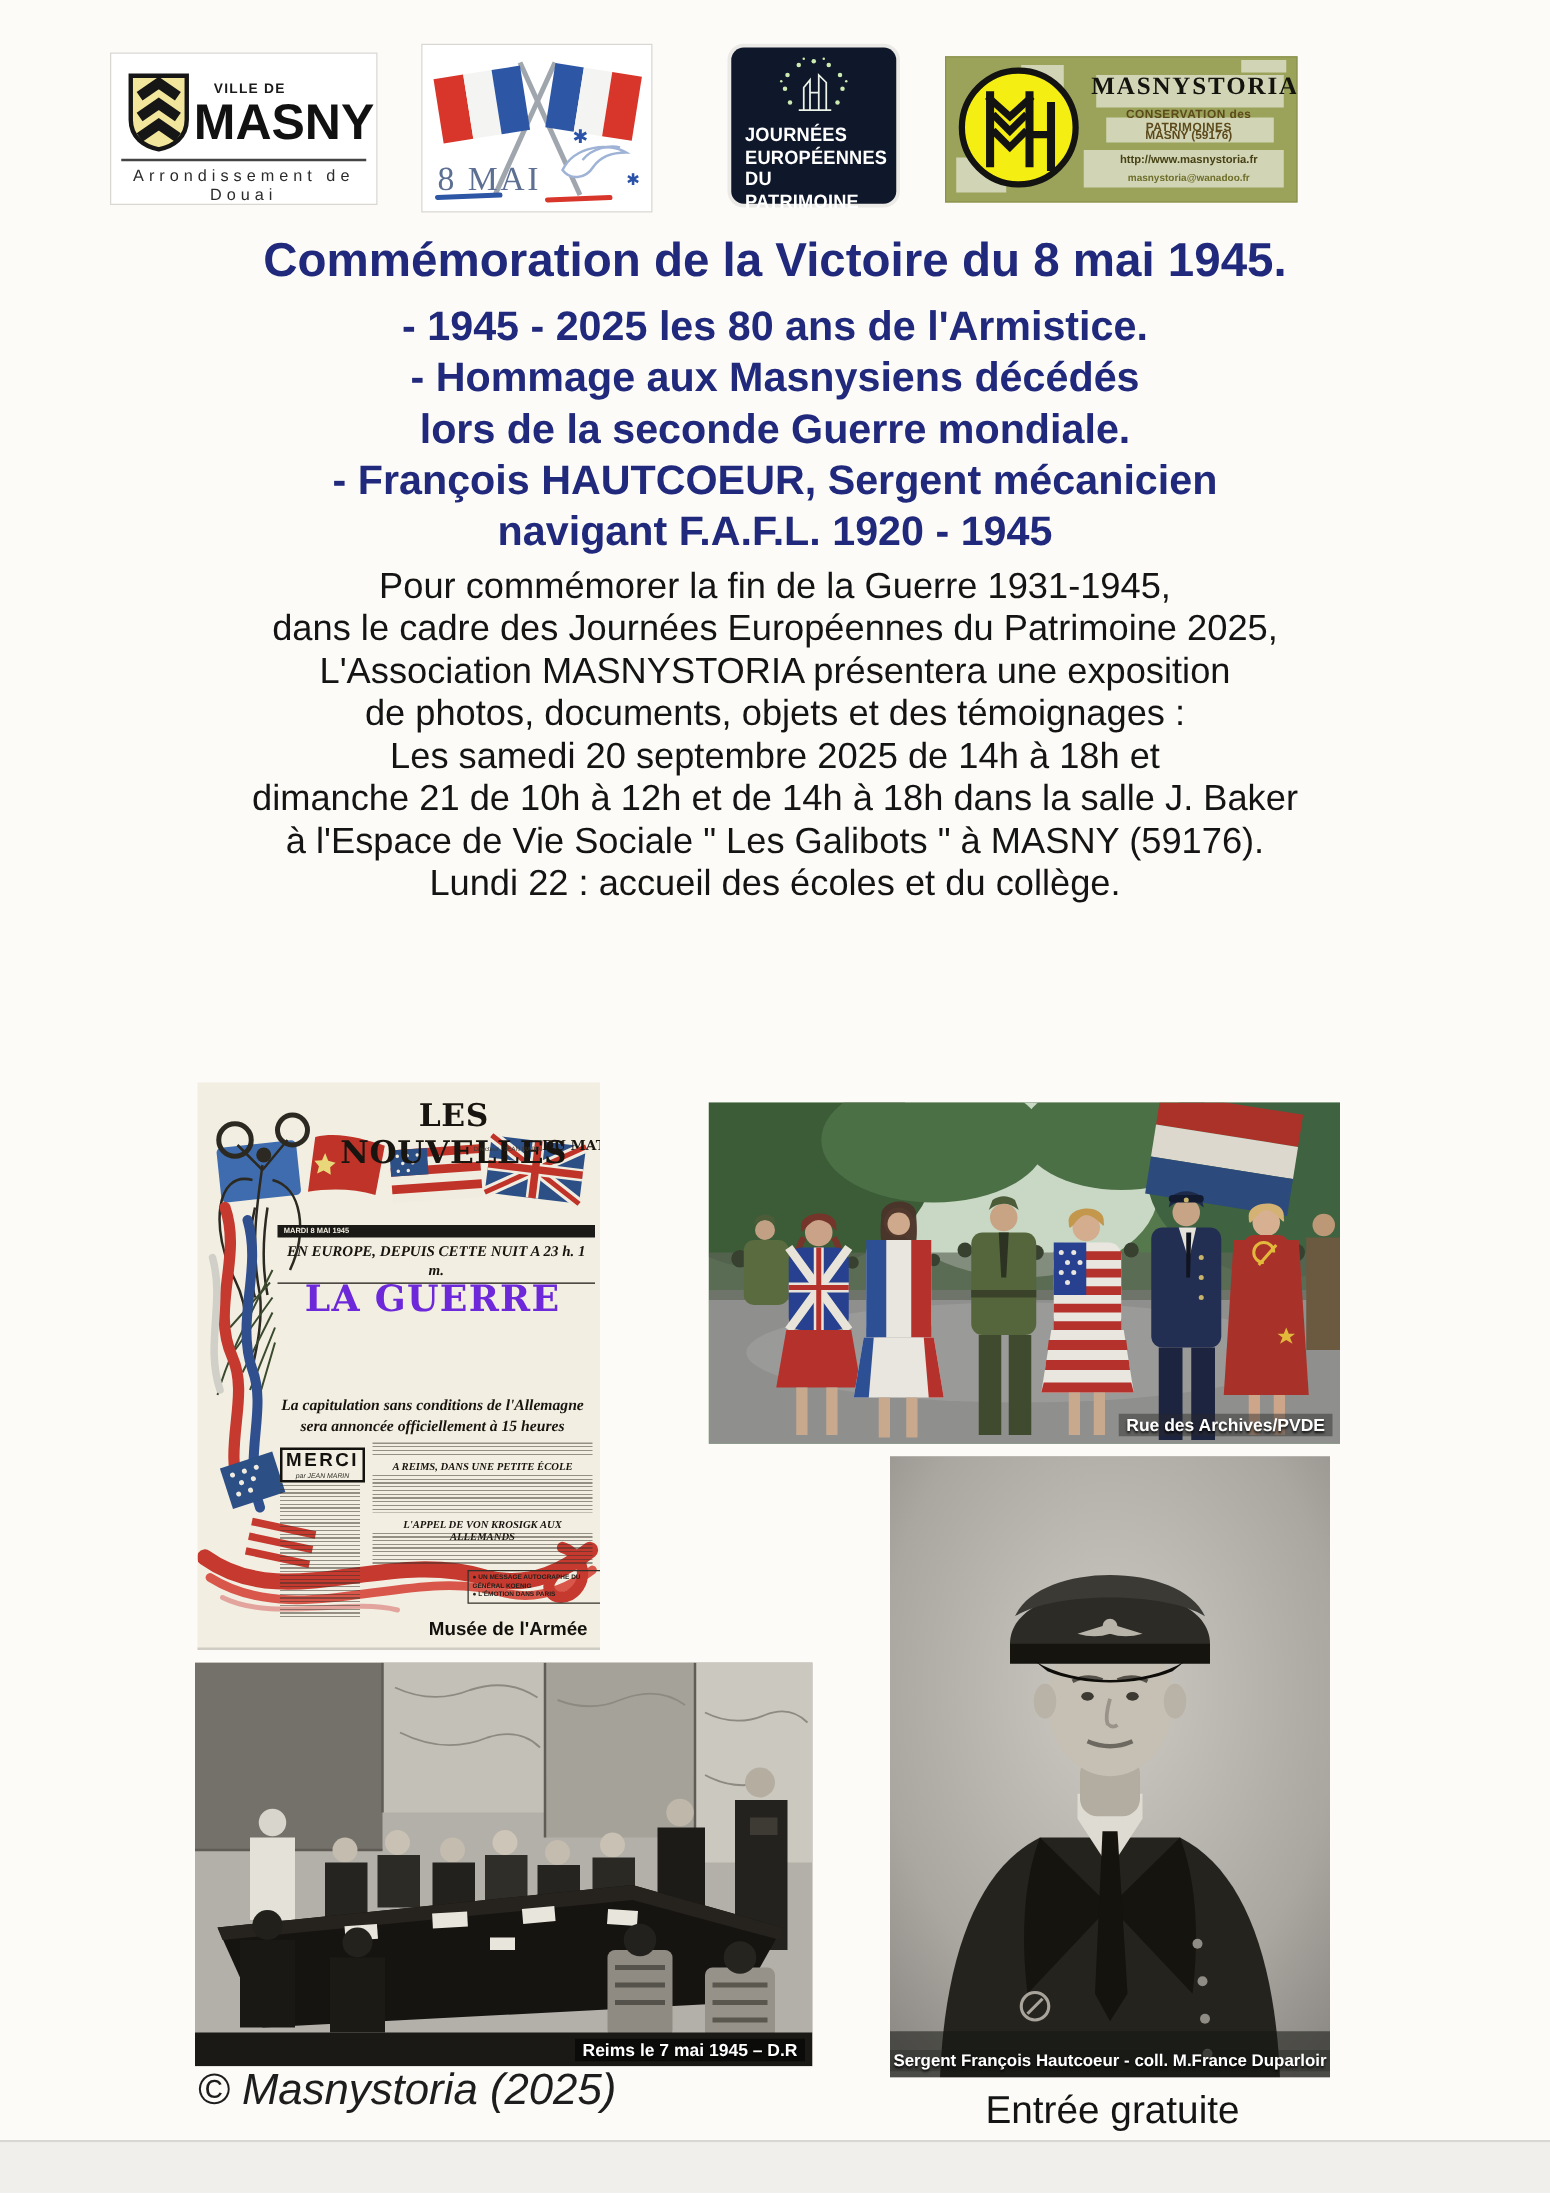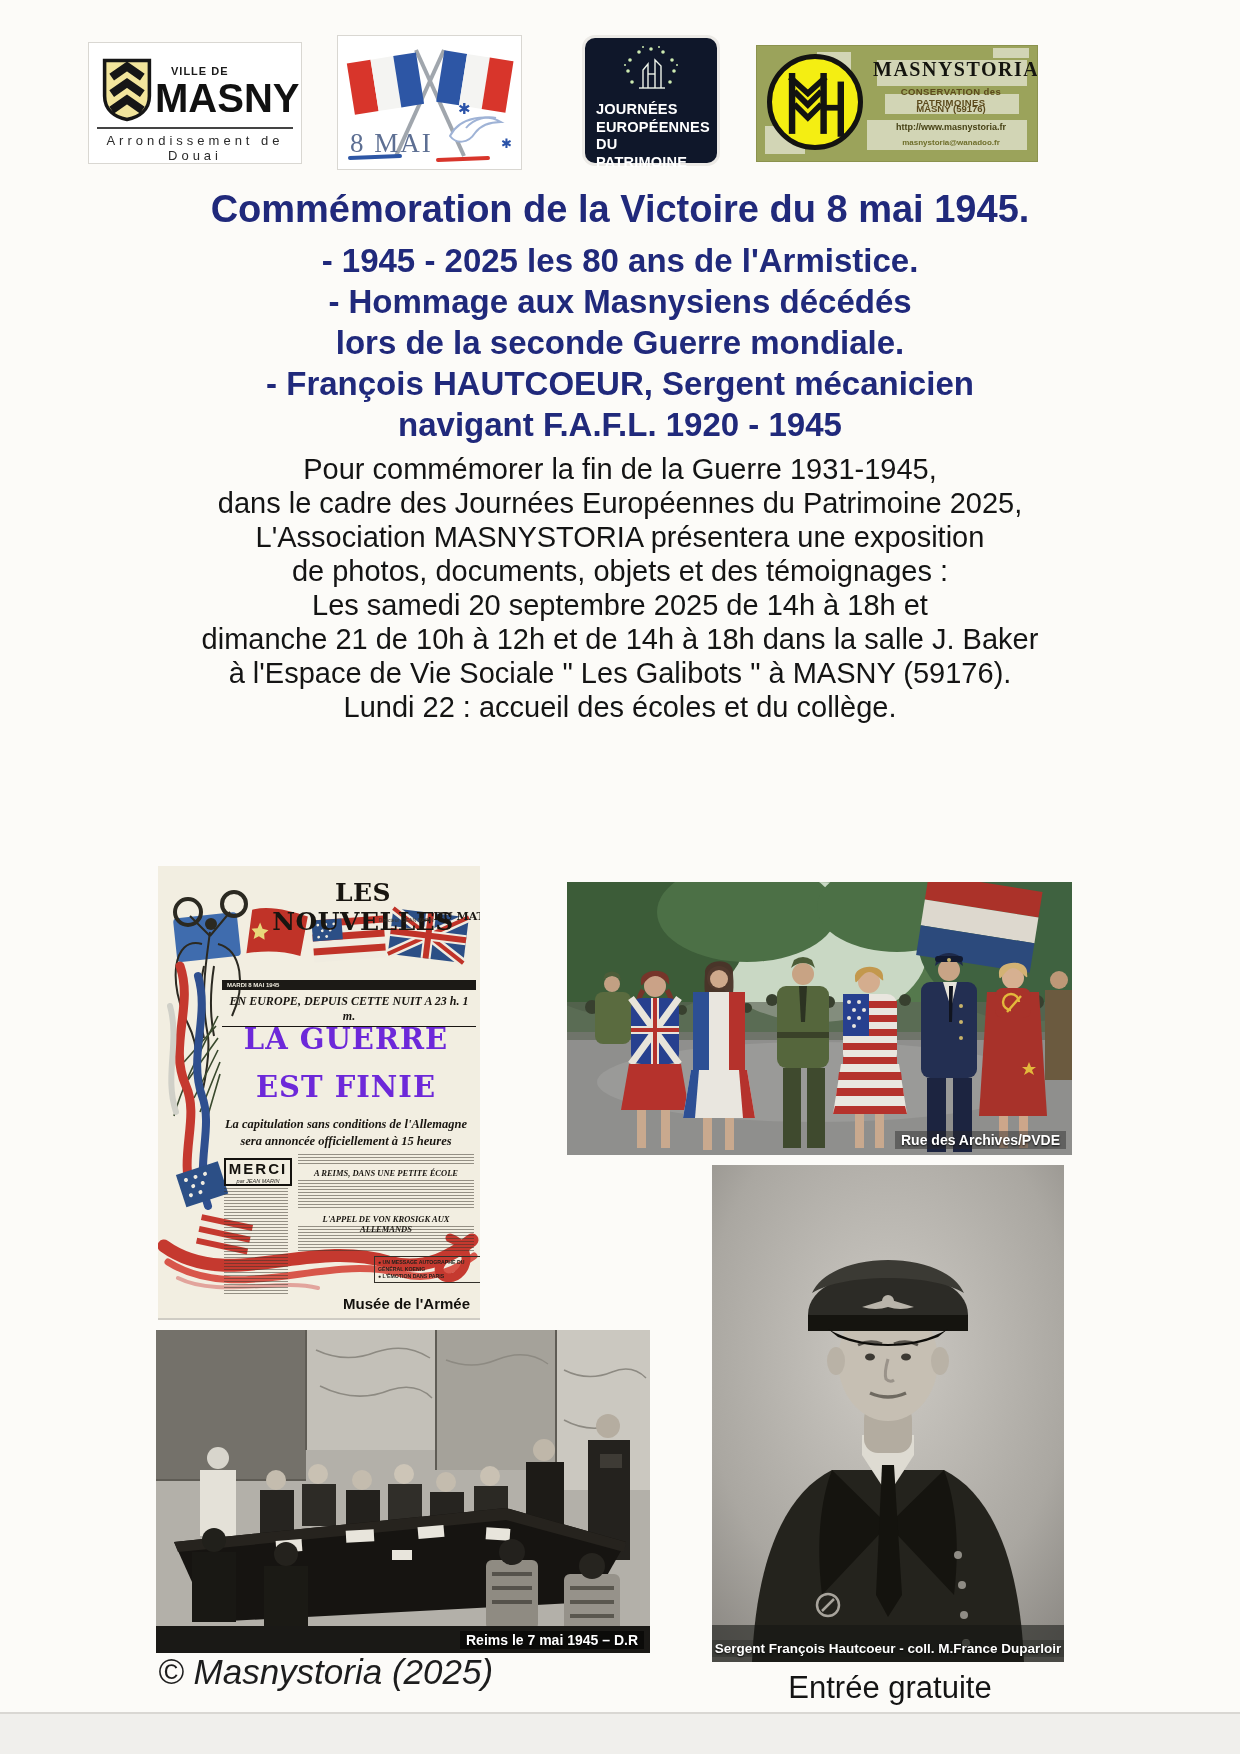--- a/index.html
+++ b/index.html
@@ -273,21 +273,20 @@
     </span>
 
     <div class="abs np-masthead c" style="left:92px;top:12px;width:226px;">LES NOUVELLES</div>
     <div class="abs" style="left:150px;top:44px;width:168px;display:flex;justify-content:flex-end;align-items:flex-end;padding-left:24px;">
       <span class="np-director">Directeur : JEAN MARIN</span>
       <span class="np-dumatin">DU MATIN</span>
     </div>
     <div class="abs np-band" style="left:64px;top:114px;width:254px;height:10px;box-sizing:border-box;">MARDI 8 MAI 1945</div>
     <div class="abs np-kicker c" style="left:64px;top:128px;width:254px;">EN EUROPE, DEPUIS CETTE NUIT A 23 h. 1 m.</div>
     <div class="abs np-headline c" style="left:58px;top:150px;width:260px;">LA GUERRE</div>
-    <div class="abs np-headline c" style="left:58px;top:198px;width:260px;">EST FINIE</div>
     <div class="abs np-sub c" style="left:58px;top:250px;width:260px;">La capitulation sans conditions de l'Allemagne</div>
     <div class="abs np-sub c" style="left:58px;top:267px;width:260px;">sera annoncée officiellement à 15 heures</div>
     <div class="abs np-merci" style="left:66px;top:292px;width:64px;">
       <div class="np-merci-t">MERCI</div>
       <div class="np-merci-b">par JEAN MARIN</div>
     </div>
     <div class="abs np-noise" style="left:66px;top:322px;width:64px;height:106px;"></div>
     <div class="abs np-noise" style="left:140px;top:288px;width:176px;height:10px;"></div>
     <div class="abs np-art c" style="left:140px;top:302px;width:176px;">A REIMS, DANS UNE PETITE ÉCOLE</div>
     <div class="abs np-noise" style="left:140px;top:314px;width:176px;height:30px;"></div>

